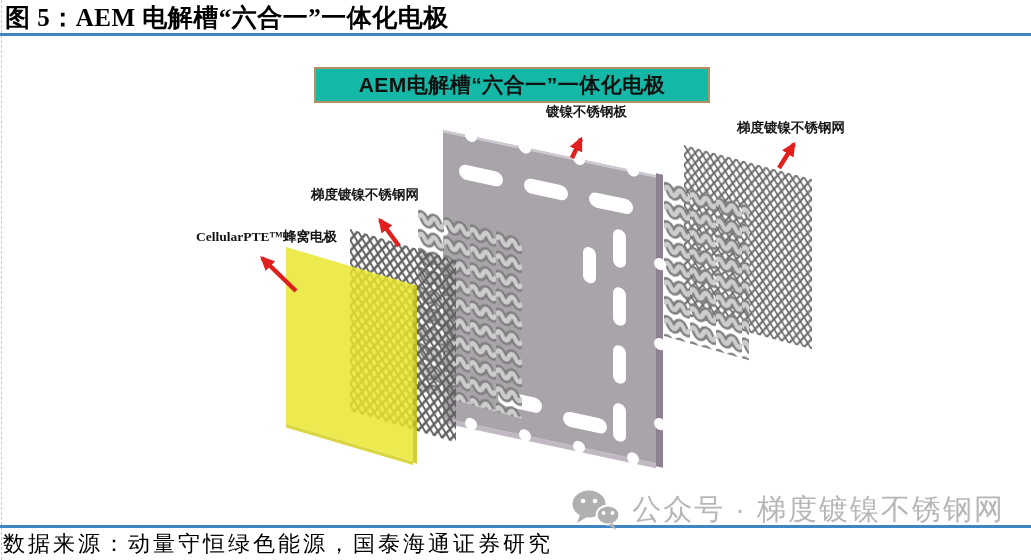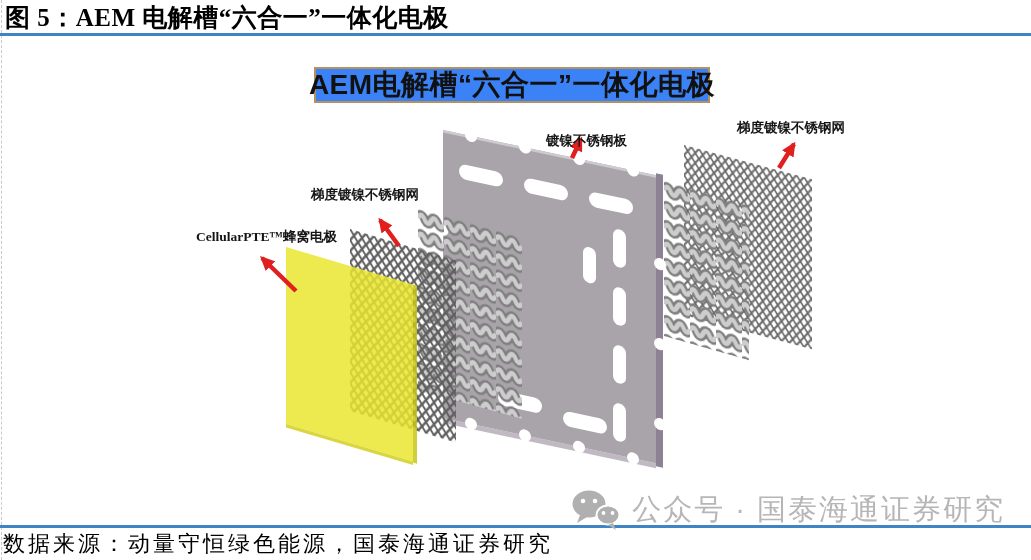--- a/index.html
+++ b/index.html
@@ -7,26 +7,26 @@
          font-family:"Liberation Sans", sans-serif;}
   .left-border{position:absolute;left:1px;top:0;bottom:0;width:0;border-left:1px dashed #c9c9c9;}
   .fig-title{position:absolute;left:5px;top:1px;font-family:"Liberation Serif", serif;
              font-weight:bold;font-size:25px;color:#000;letter-spacing:0.5px;white-space:nowrap;}
   .rule{position:absolute;left:0;right:0;background:#3d86c3;}
   .rule-top{top:33px;height:3px;}
   .rule-bottom{top:525px;height:3px;}
   .art{position:absolute;left:0;top:0;width:1031px;height:560px;z-index:1;}
   .overlay{position:absolute;z-index:2;}
   .diagram-title-box{left:314px;top:67px;width:392px;height:32px;border:2px solid #b5915f;
-       background:#3b82f6;display:flex;align-items:center;justify-content:center;
-       font-size:28px;font-weight:bold;color:#111;white-space:nowrap;letter-spacing:0.5px;}
+       background:#14b8a6;display:flex;align-items:center;justify-content:center;
+       font-size:21px;font-weight:bold;color:#111;white-space:nowrap;letter-spacing:0.5px;}
   .part-label{position:absolute;z-index:2;font-size:13.5px;font-weight:bold;color:#151515;white-space:nowrap;}
   .lbl-cellular{left:196px;top:228px;font-family:Liberation Serif, serif;}
   .lbl-mesh-front{left:311px;top:186px;}
-  .lbl-plate{left:546px;top:132px;}
+  .lbl-plate{left:546px;top:103px;}
   .lbl-mesh-back{left:737px;top:119px;}
   .watermark{position:absolute;z-index:3;top:489px;right:26px;display:flex;align-items:center;gap:10px;}
   .watermark-text{font-size:29px;color:#b6b6b6;letter-spacing:2px;white-space:nowrap;}
   .source-line{position:absolute;left:3px;top:529px;z-index:2;font-family:"Liberation Serif", serif;
        font-size:22px;letter-spacing:3px;color:#000000;white-space:nowrap;}
 </style>
 </head>
 <body>
 
 <div id="stage">
@@ -126,19 +126,19 @@
     <svg width="52" height="42" viewBox="0 0 52 42">
       <ellipse cx="19" cy="15" rx="16.5" ry="13.5" fill="#b0b0b0"></ellipse>
       <path d="M10,26 L7,34 L17,28 z" fill="#b0b0b0"></path>
       <circle cx="13" cy="12" r="2.3" fill="#fff"></circle>
       <circle cx="25" cy="12" r="2.3" fill="#fff"></circle>
       <ellipse cx="38" cy="26" rx="11.5" ry="9.5" fill="#b0b0b0" stroke="#ffffff" stroke-width="2"></ellipse>
       <path d="M43,34 L46,41 L38,36 z" fill="#b0b0b0"></path>
       <circle cx="33.5" cy="24" r="1.9" fill="#fff"></circle>
       <circle cx="42.5" cy="24" r="1.9" fill="#fff"></circle>
     </svg>
-    <span class="watermark-text">公众号 · 国泰海通证券研究</span>
+    <span class="watermark-text">公众号 · 梯度镀镍不锈钢网</span>
   </div>
 
   <div class="rule rule-bottom"></div>
   <div class="source-line">数据来源：动量守恒绿色能源，国泰海通证券研究</div>
 
 </div>
 
 </body></html>

